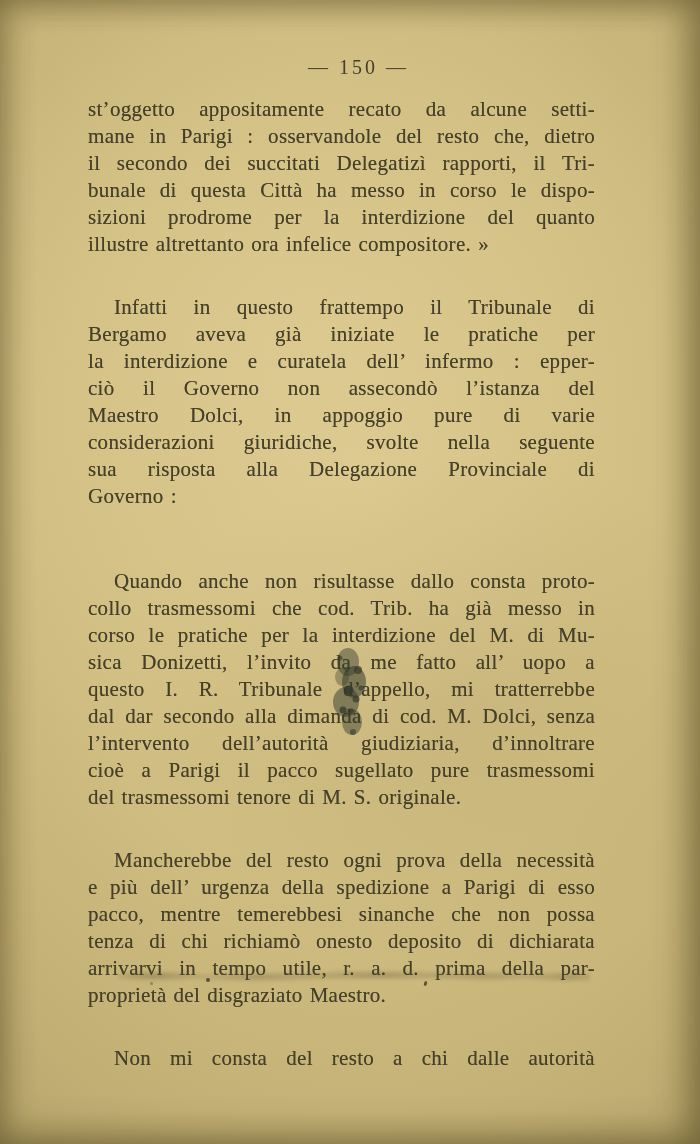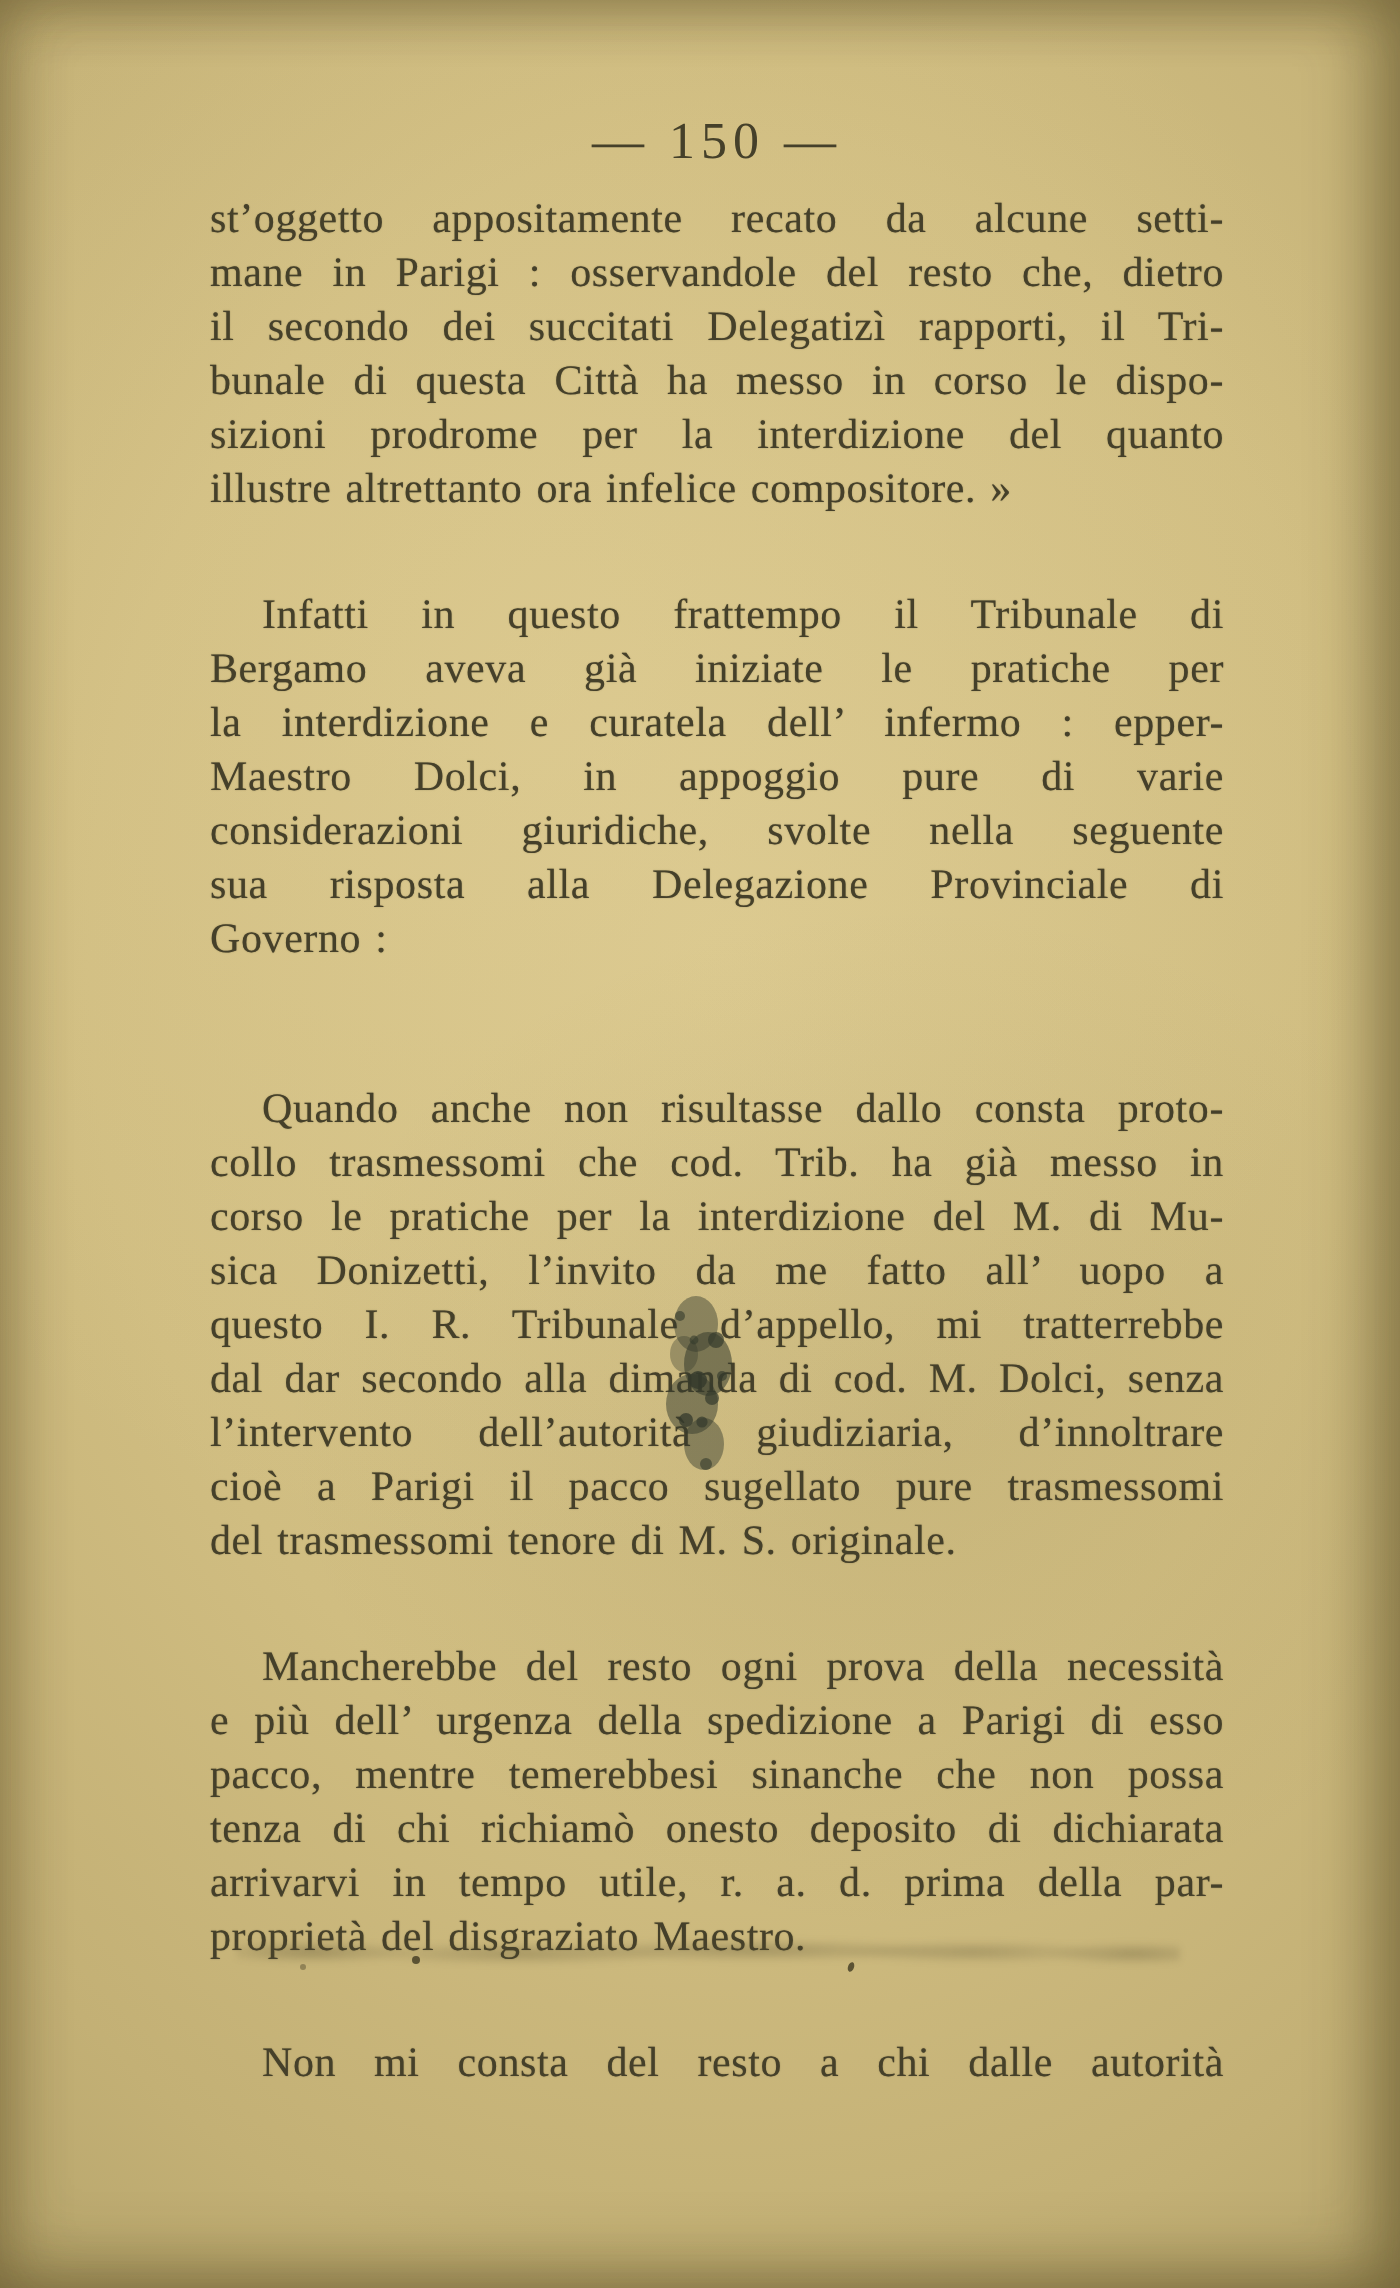--- a/index.html
+++ b/index.html
@@ -23,27 +23,27 @@
     box-shadow:
       inset -18px 0 30px rgba(70,58,22,0.30),
       inset 10px 0 28px rgba(70,58,22,0.18),
       inset 0 -14px 34px rgba(70,58,22,0.22),
       inset 0 10px 26px rgba(70,58,22,0.14);
   }
   .running-head {
     position: absolute;
     top: 56px; left: 105px; width: 507px;
     text-align: center;
-    font-size: 26px;
+    font-size: 20px;
     letter-spacing: 3px;
     color: var(--ink, #45402a);
   }
   .text-block {
     position: absolute;
-    top: 96px; left: 105px; width: 507px;
+    top: 96px; left: 88px; width: 507px;
     font-size: 21px;
     line-height: 27px;
     letter-spacing: 0.3px;
     word-spacing: 1.5px;
     color: var(--ink, #45402a);
     text-shadow: 0 0 0.6px rgba(60,52,30,0.55);
   }
   .para { margin: 0; }
   .line { text-align: justify; white-space: normal; }
   .line.just { text-align-last: justify; }
@@ -85,20 +85,21 @@
         <div class="line just">mane in Parigi : osservandole del resto che, dietro</div>
         <div class="line just">il secondo dei succitati Delegatizì rapporti, il Tri-</div>
         <div class="line just">bunale di questa Città ha messo in corso le dispo-</div>
         <div class="line just">sizioni prodrome per la interdizione del quanto</div>
         <div class="line">illustre altrettanto ora infelice compositore. »</div>
       </div>
       <div class="para" style="margin-top: 16px;">
         <div class="line just indent">Infatti in questo frattempo il Tribunale di</div>
         <div class="line just">Bergamo aveva già iniziate le pratiche per</div>
         <div class="line just">la interdizione e curatela dell’ infermo : epper-</div>
+        <div class="line just">ciò il Governo non assecondò l’istanza del</div>
         <div class="line just">Maestro Dolci, in appoggio pure di varie</div>
         <div class="line just">considerazioni giuridiche, svolte nella seguente</div>
         <div class="line just">sua risposta alla Delegazione Provinciale di</div>
         <div class="line">Governo :</div>
       </div>
       <div class="para" style="margin-top: 58px;">
         <div class="line just indent">Quando anche non risultasse dallo consta proto-</div>
         <div class="line just">collo trasmessomi che cod. Trib. ha già messo in</div>
         <div class="line just">corso le pratiche per la interdizione del M. di Mu-</div>
         <div class="line just">sica Donizetti, l’invito da me fatto all’ uopo a</div>

